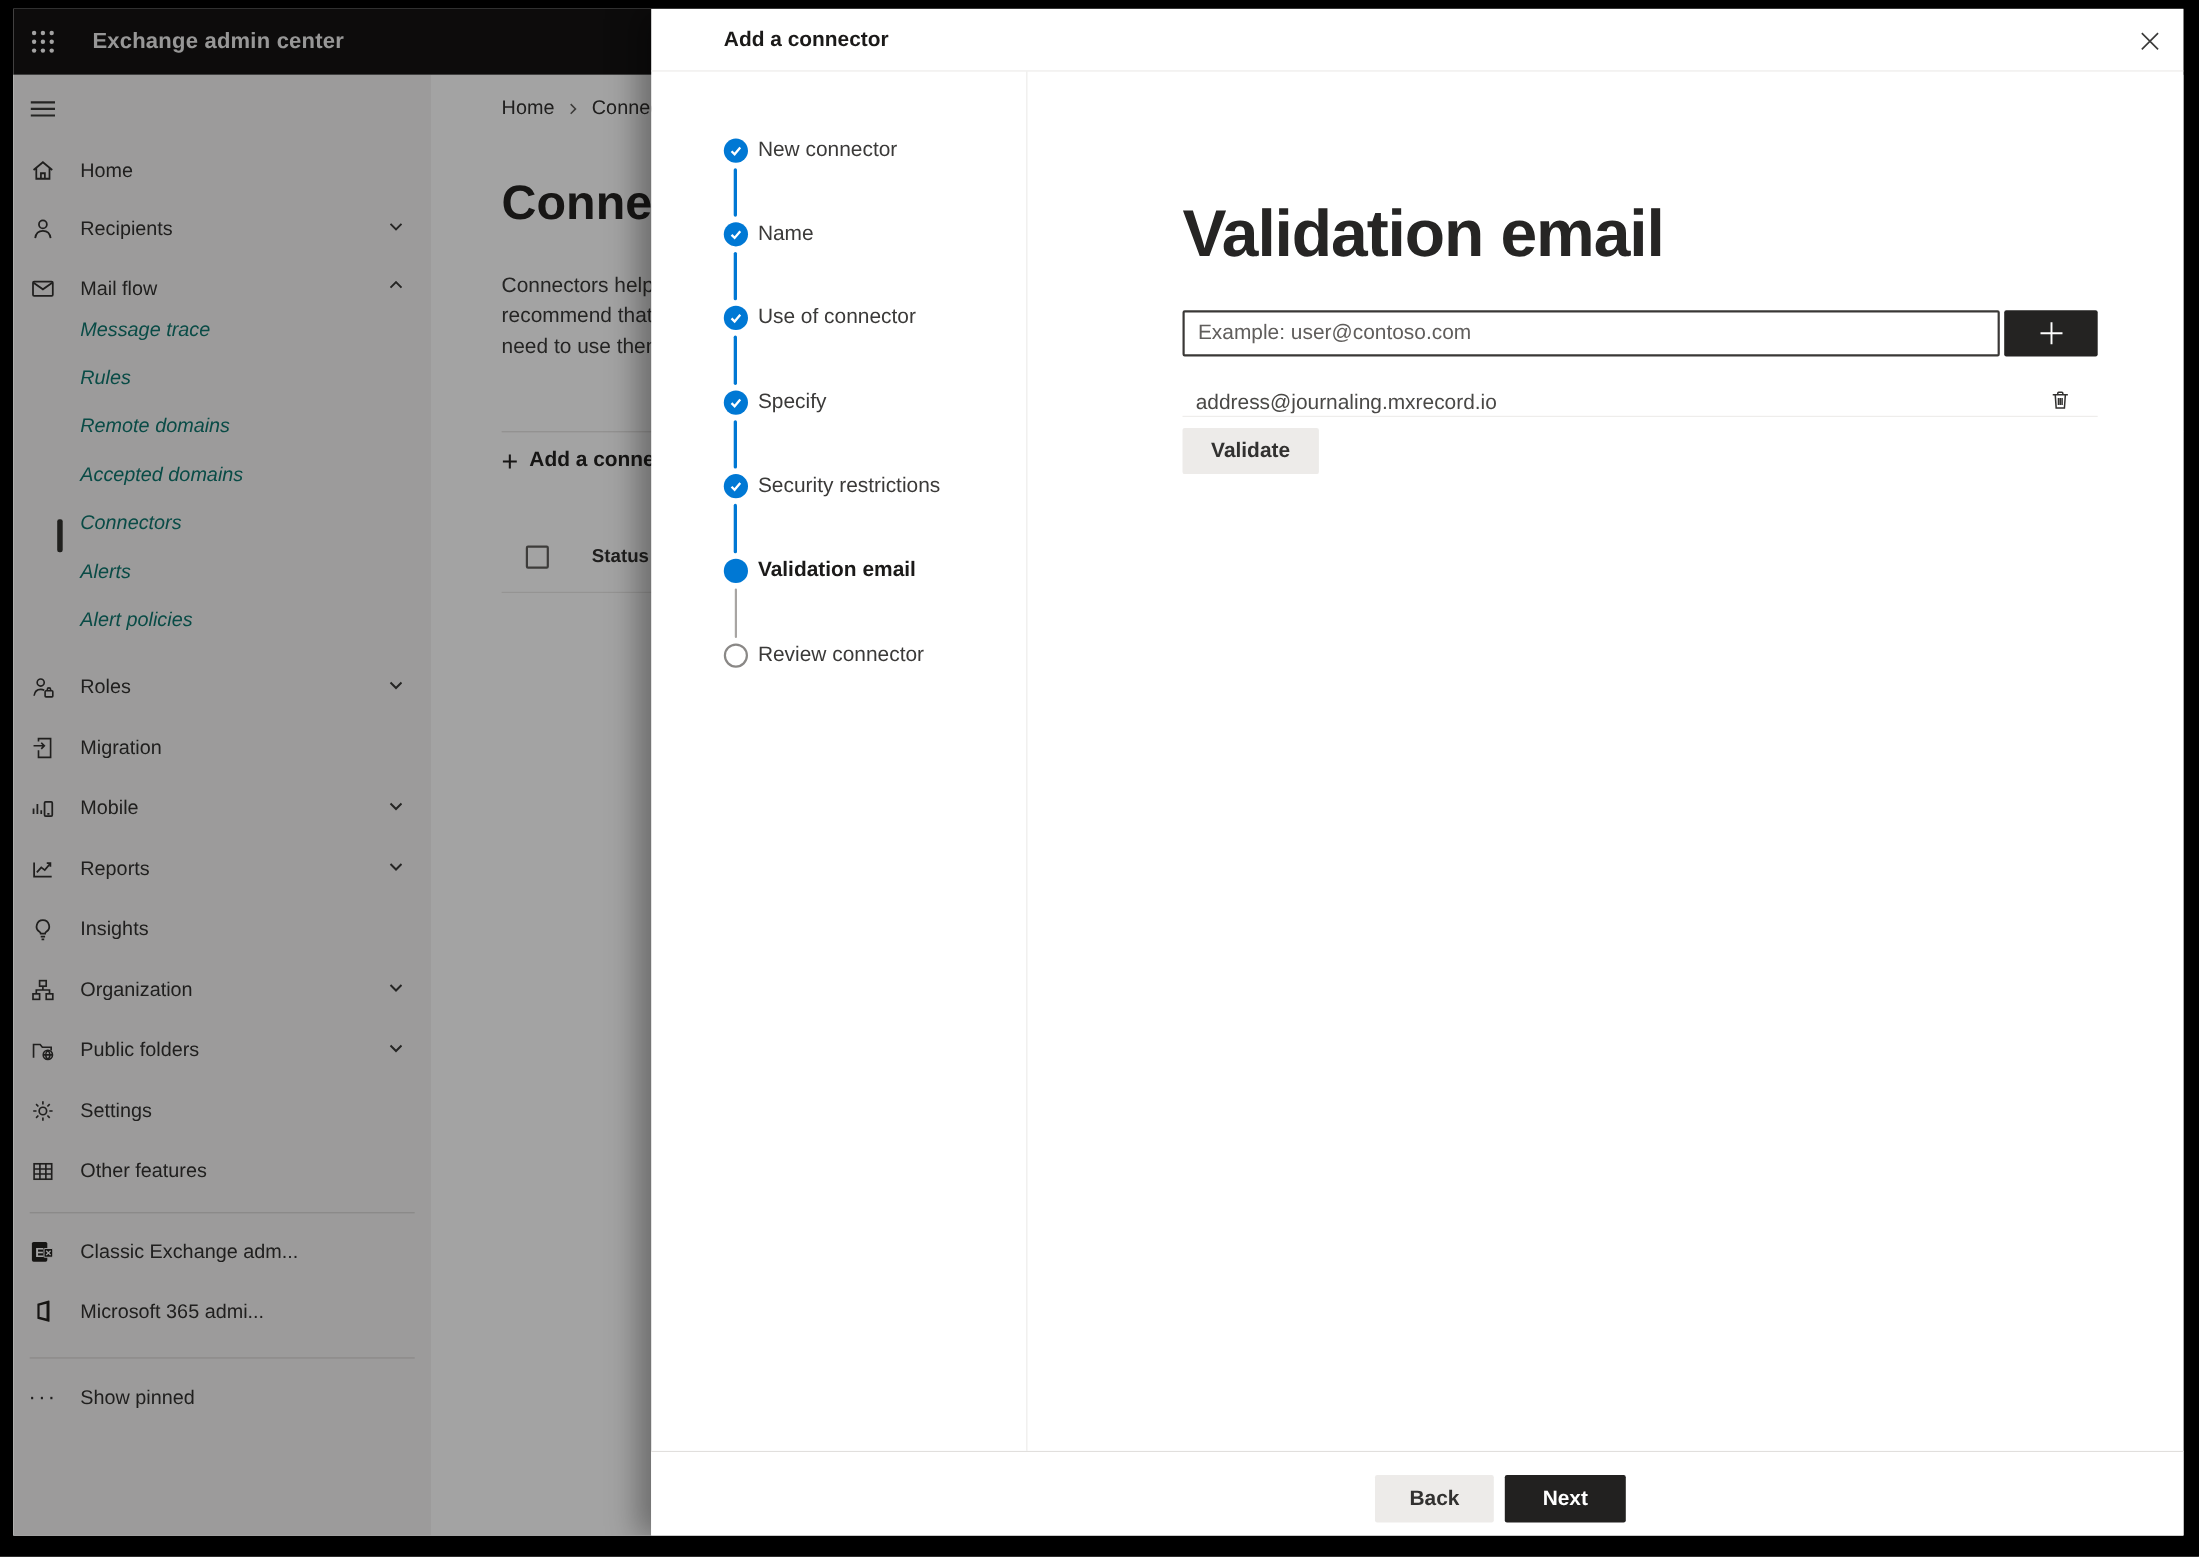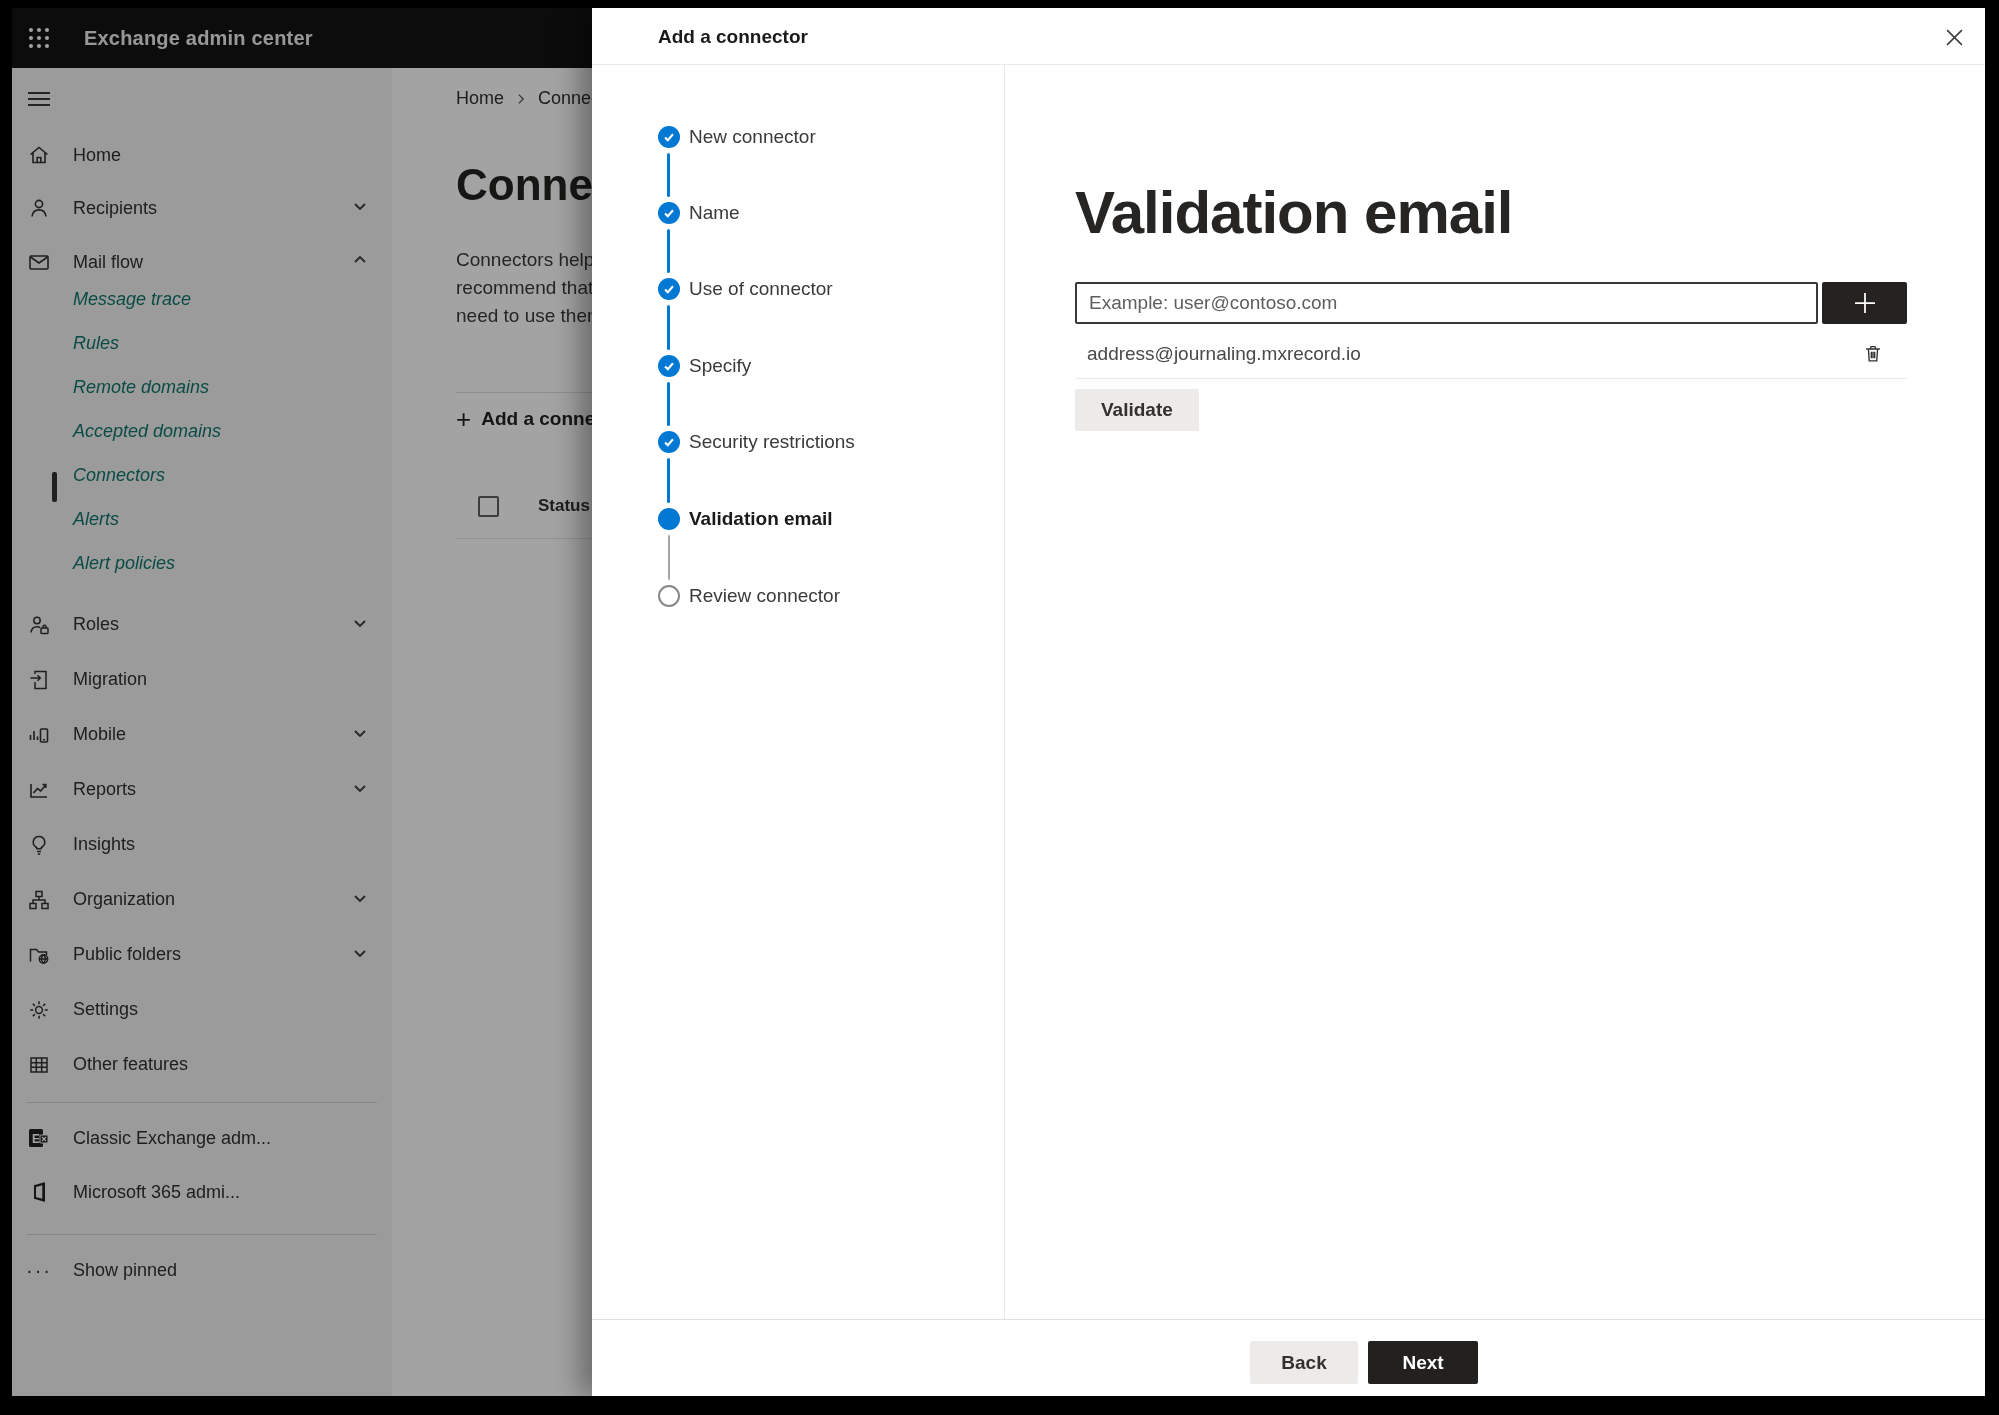--- a/index.html
+++ b/index.html
@@ -44,39 +44,39 @@
   
   .overlay { position:absolute; inset:0; background:rgba(0,0,0,0.36); z-index:50; }
 
   
   .modal { position:absolute; left:580px; top:0; right:0; bottom:0; background:#fff; z-index:100; box-shadow:-12px 0 26px rgba(0,0,0,0.35); }
   .modal-header { position:absolute; left:0; top:0; right:0; height:57px; border-bottom:1px solid #eceae8; }
   .modal-title { position:absolute; left:66px; top:0; line-height:57px; font-size:19px; font-weight:700; color:#1b1a19; }
   .close-btn { position:absolute; right:16px; top:14px; width:30px; height:30px; display:flex; align-items:center; justify-content:center; cursor:pointer; color:#3a3a39; }
 
   
-  .steps-col { position:absolute; left:0; top:57px; width:413px; bottom:77px; border-right:1px solid #eceae8; }
+  .steps-col { position:absolute; left:0; top:57px; width:342px; bottom:77px; border-right:1px solid #eceae8; }
   .step-circle { position:absolute; left:66px; width:22px; height:22px; border-radius:50%; }
   .step-circle.done, .step-circle.current { background:#0078d4; }
   .step-circle.done svg { position:absolute; left:4px; top:4px; }
   .step-circle.upcoming { background:#fff; border:2px solid #8a8886; }
   .step-label { position:absolute; left:97px; height:22px; line-height:22px; font-size:19px; color:#3b3a39; white-space:nowrap; cursor:pointer; }
   .step-label.current { font-weight:700; color:#1b1a19; }
   .sline { position:absolute; left:75px; width:3px; border-radius:2px; background:#0078d4; }
   .sline.gray { background:#a8a5a3; width:2px; left:76px; }
 
   
   .content { position:absolute; left:413px; top:57px; right:0; bottom:77px; padding-left:70px; overflow:hidden; }
   .content-heading { margin-top:112px; font-size:60px; line-height:72px; font-weight:700; letter-spacing:-1px; color:#262524; }
   .content-desc { margin-top:70px; max-width:762px; font-size:19px; line-height:28px; color:#323130; }
   .input-row { margin-top:33px; display:flex; align-items:stretch;border-radius:21px; }
   .email-input { width:743px; height:42px; border:2px solid #3a3836; border-radius:2px; padding:0 12px; font-size:19px; color:#323130; font-family:"Liberation Sans", sans-serif; outline:none; background:#fff; }
   .email-input::placeholder { color:#605e5c; }
   .plus-btn { width:85px; height:42px; margin-left:4px; background:#242322; border:none; border-radius:2px; display:flex; align-items:center; justify-content:center; cursor:pointer; }
-  .addr-row { width:832px; height:48px; margin-top:6px; display:flex; align-items:center; padding:0 20px 0 12px;gap:32px; }
+  .addr-row { width:832px; height:48px; margin-top:6px; display:flex; align-items:flex-end; padding:0 20px 0 12px;gap:32px; }
   .addr-text { font-size:19px; color:#4a4947; flex:1; }
   .trash-btn { width:28px; height:28px; display:flex; align-items:center; justify-content:center; cursor:pointer; color:#323130; background:none; border:none; }
   .addr-div { width:832px; height:1px; background:#edebe9; }
   .validate-btn { margin-top:10px; height:42px; padding:0 26px; background:#edebe9; color:#323130; border:none; border-radius:2px; font-size:19px; font-weight:700; font-family:"Liberation Sans", sans-serif; cursor:pointer; }
 
   
   .modal-footer { position:absolute; left:0; right:0; bottom:0; height:77px; border-top:1px solid #e1dfdd; background:#fff; }
   .back-btn { position:absolute; left:658px; top:21px; width:108px; height:43px; background:#edebe9; color:#323130; border:none; border-radius:2px; font-size:19px; font-weight:600; font-family:"Liberation Sans", sans-serif; cursor:pointer; }
   .next-btn { position:absolute; left:776px; top:21px; width:110px; height:43px; background:#222120; color:#fff; border:none; border-radius:2px; font-size:19px; font-weight:600; font-family:"Liberation Sans", sans-serif; cursor:pointer; }
 </style>

